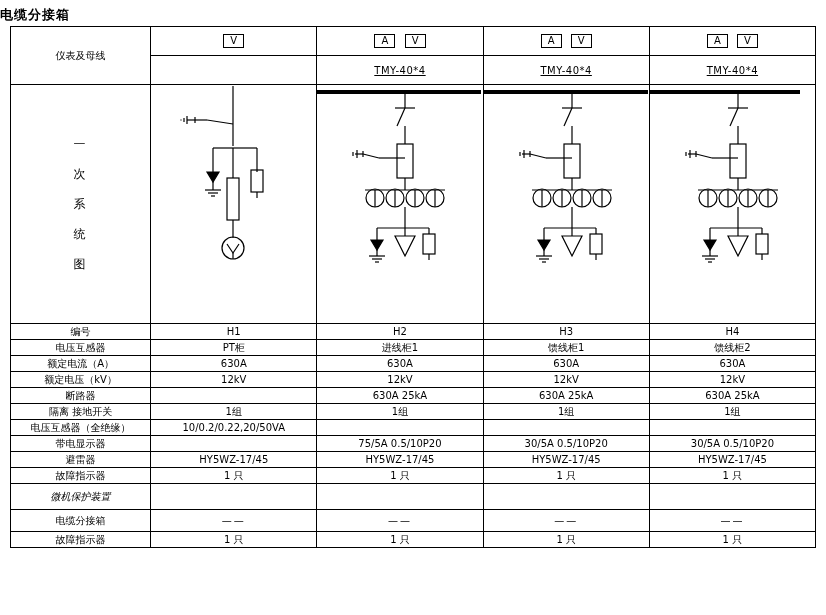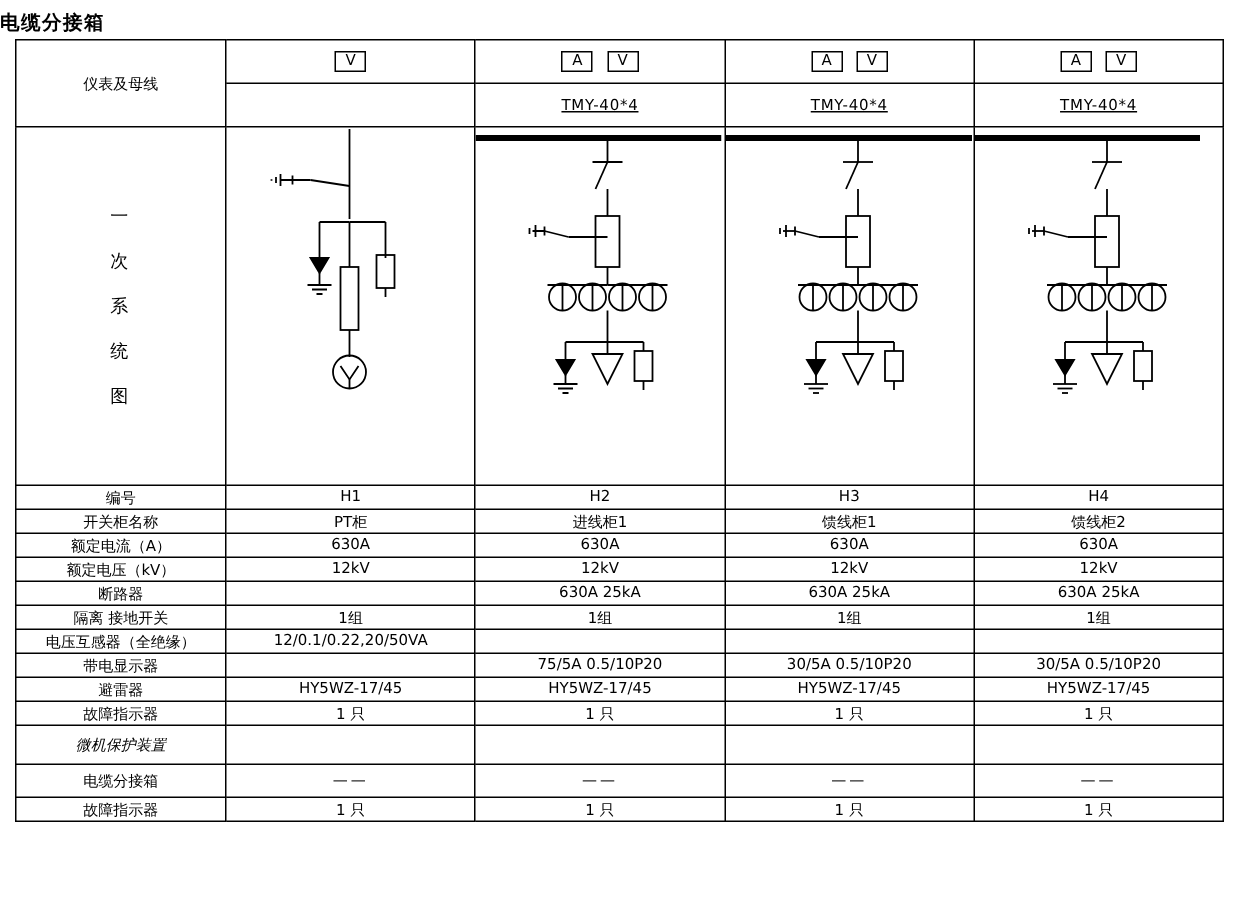--- a/index.html
+++ b/index.html
@@ -250,21 +250,21 @@
     </tr>
 
     <tr class="row-txt">
       <td>编号</td>
       <td>H1</td>
       <td>H2</td>
       <td>H3</td>
       <td>H4</td>
     </tr>
     <tr class="row-txt">
-      <td>开关柜名称</td>
+      <td>电压互感器</td>
       <td>PT柜</td>
       <td>进线柜1</td>
       <td>馈线柜1</td>
       <td>馈线柜2</td>
     </tr>
     <tr class="row-txt">
       <td>额定电流（A）</td>
       <td>630A</td>
       <td>630A</td>
       <td>630A</td>
@@ -286,21 +286,21 @@
     </tr>
     <tr class="row-txt">
       <td>隔离    接地开关</td>
       <td>1组</td>
       <td>1组</td>
       <td>1组</td>
       <td>1组</td>
     </tr>
     <tr class="row-txt">
       <td class="tiny">电压互感器（全绝缘）</td>
-      <td class="tiny">12/0.1/0.22,20/50VA</td>
+      <td class="tiny">10/0.2/0.22,20/50VA</td>
       <td></td>
       <td></td>
       <td></td>
     </tr>
     <tr class="row-txt">
       <td>带电显示器</td>
       <td></td>
       <td class="small">75/5A 0.5/10P20</td>
       <td class="small">30/5A 0.5/10P20</td>
       <td class="small">30/5A 0.5/10P20</td>

